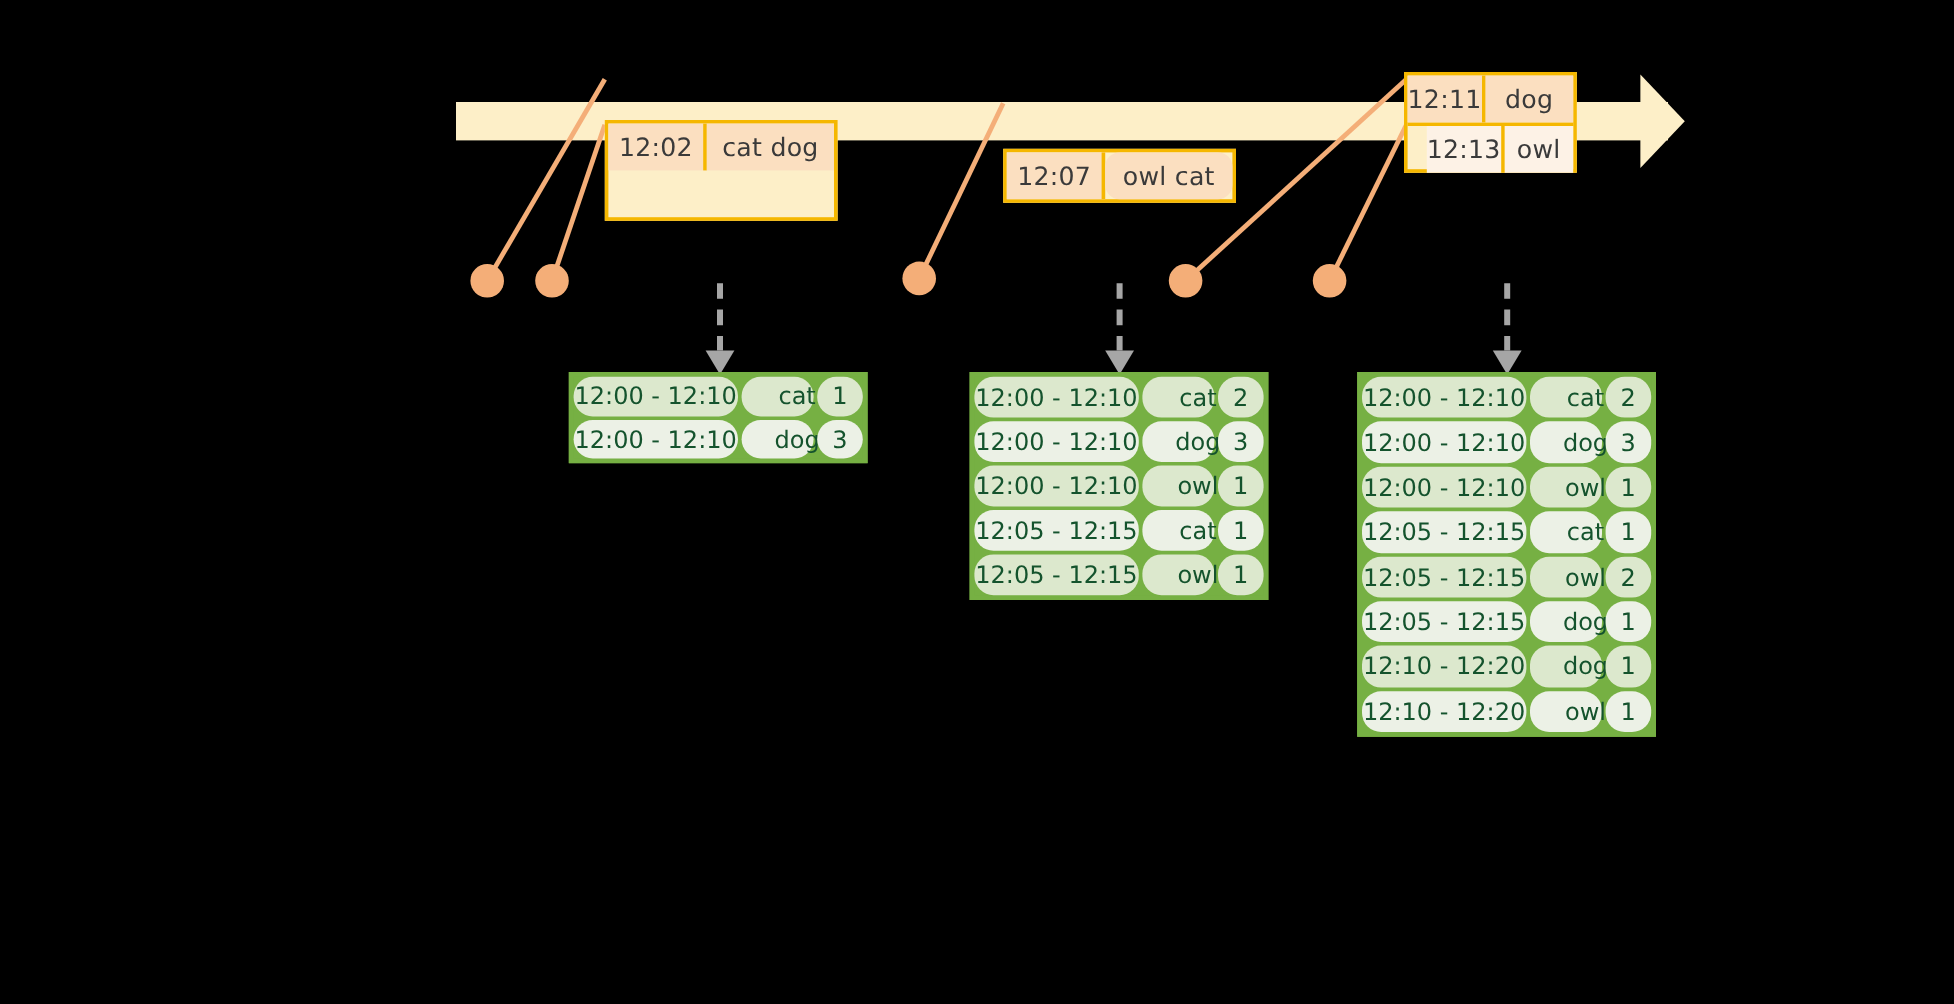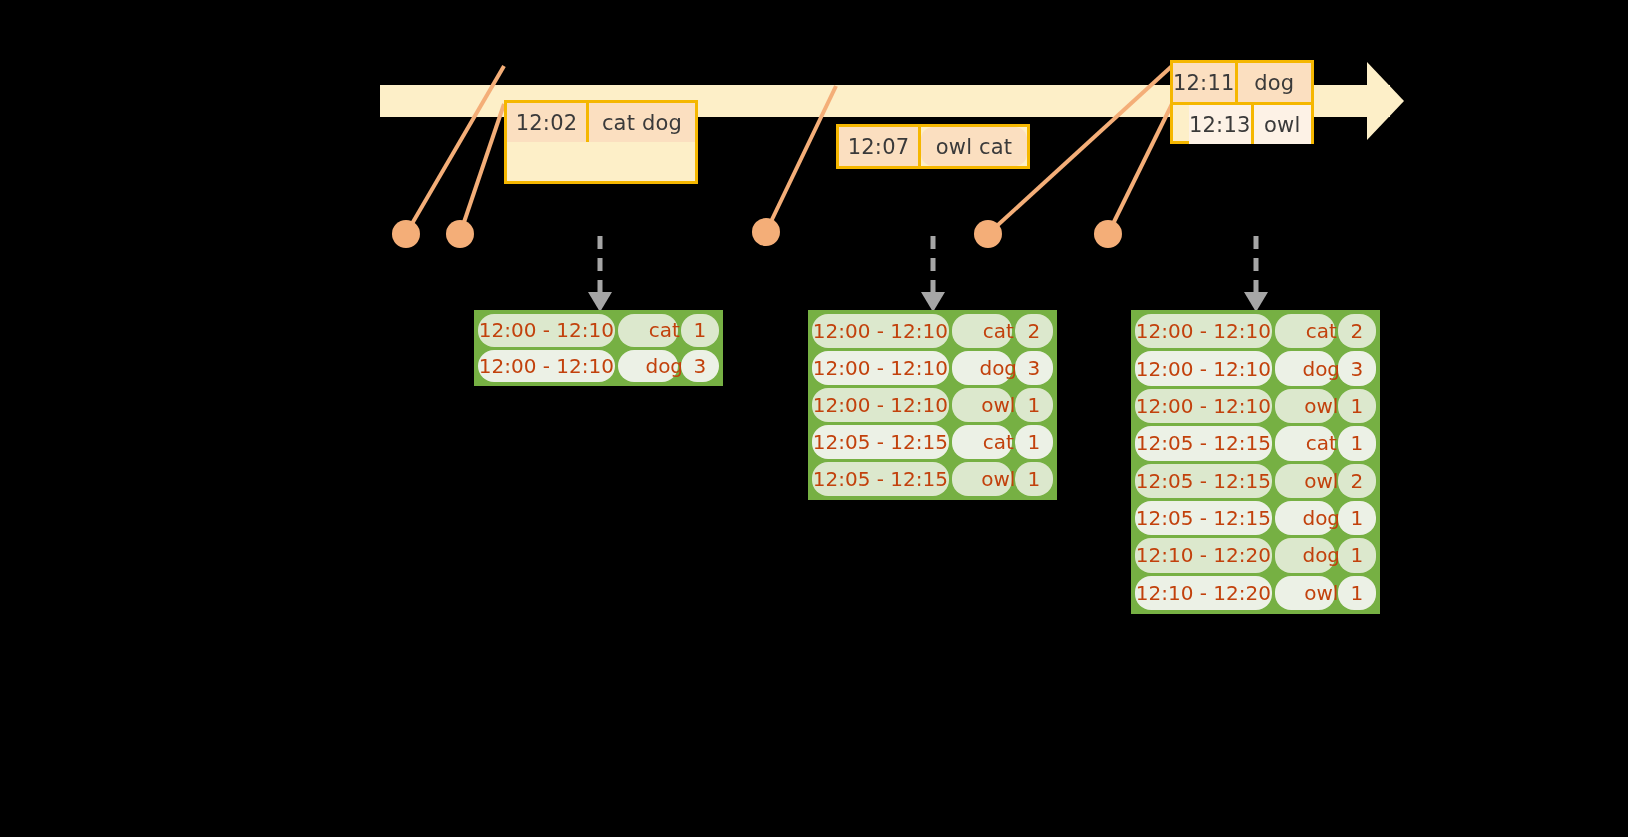--- a/index.html
+++ b/index.html
@@ -79,21 +79,21 @@
     display: flex;
     gap: 3px;
     height: 35px;
   }
   .res-cell {
     box-sizing: border-box;
     display: flex;
     align-items: center;
     justify-content: center;
     font-size: 20px;
-    color: #c2410c;
+    color: #14532d;
     white-space: nowrap;
     border-radius: 16px;
   }
   .res-row.tint-a .res-cell { background: #DCE8CD; }
   .res-row.tint-b .res-cell { background: #ECF1E6; }
   .c-window { width: 143px; }
   .c-key    { width: 60px; padding-left: 33px; }
   .c-count  { width: 40px; }
 </style>
 </head>

